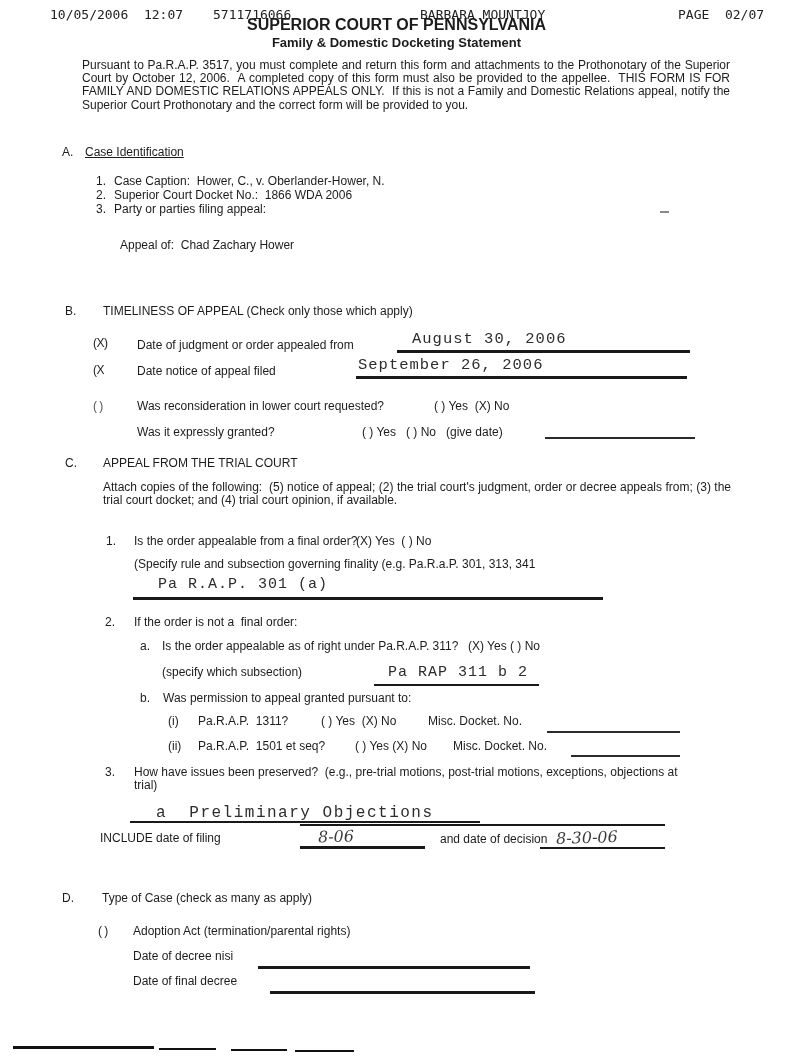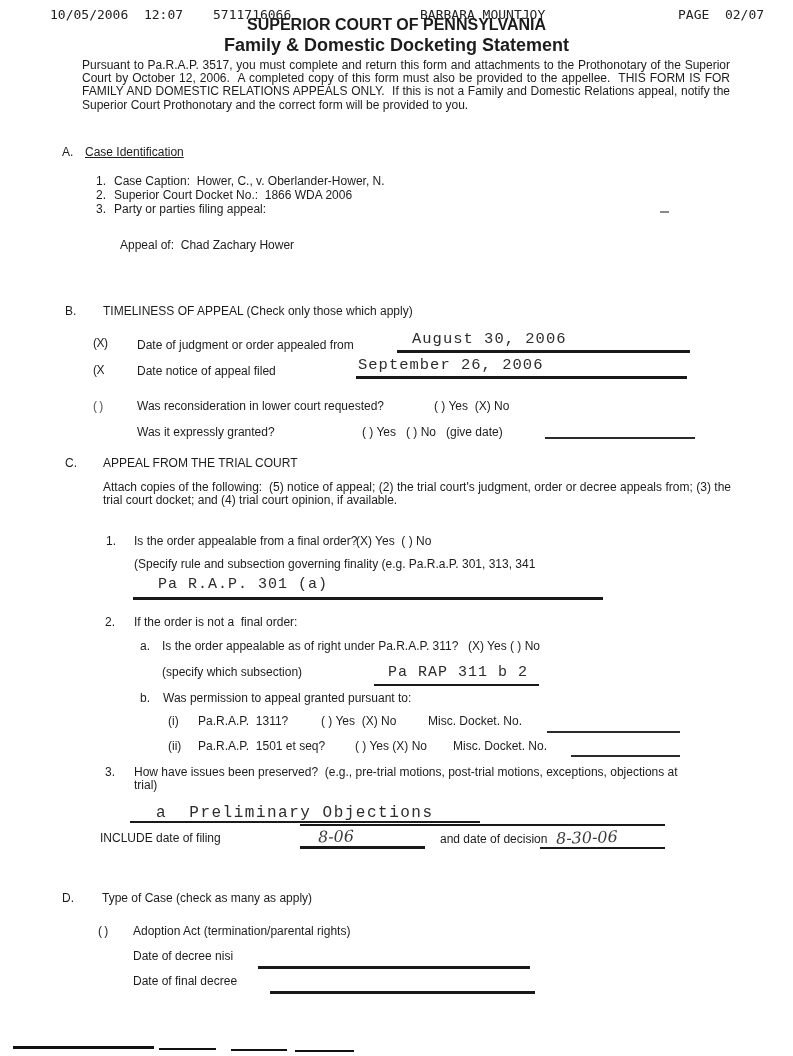--- a/index.html
+++ b/index.html
@@ -32,21 +32,21 @@
 <div class="page">
 
   <div>
     <span class="abs fax pre" style="left:50px;top:7px;">10/05/2006  12:07</span>
     <span class="abs fax pre" style="left:213px;top:7px;">5711716066</span>
     <span class="abs fax pre" style="left:420px;top:7px;">BARBARA MOUNTJOY</span>
     <span class="abs fax pre" style="left:678px;top:7px;">PAGE  02/07</span>
   </div>
 
   <div class="abs center b" style="top:16px;font-size:16px;">SUPERIOR COURT OF PENNSYLVANIA</div>
-  <div class="abs center b" style="top:35px;font-size:18px;">Family &amp; Domestic Docketing Statement</div>
+  <div class="abs center b" style="top:35px;font-size:13px;">Family &amp; Domestic Docketing Statement</div>
 
   <div class="abs t just prewrap" style="left:82px;top:59px;width:648px;">Pursuant to Pa.R.A.P. 3517, you must complete and return this form and attachments to the Prothonotary of the Superior Court by October 12, 2006.  A completed copy of this form must also be provided to the appellee.  THIS FORM IS FOR FAMILY AND DOMESTIC RELATIONS APPEALS ONLY.  If this is not a Family and Domestic Relations appeal, notify the Superior Court Prothonotary and the correct form will be provided to you.</div>
 
   <div>
     <span class="abs t" style="left:62px;top:146px;">A.</span>
     <span class="abs t" style="left:85px;top:146px;text-decoration:underline;">Case Identification</span>
 
     <span class="abs t" style="left:96px;top:175px;">1.</span>
     <span class="abs t pre" style="left:114px;top:175px;">Case Caption:  Hower, C., v. Oberlander-Hower, N.</span>
     <span class="abs t" style="left:96px;top:189px;">2.</span>

